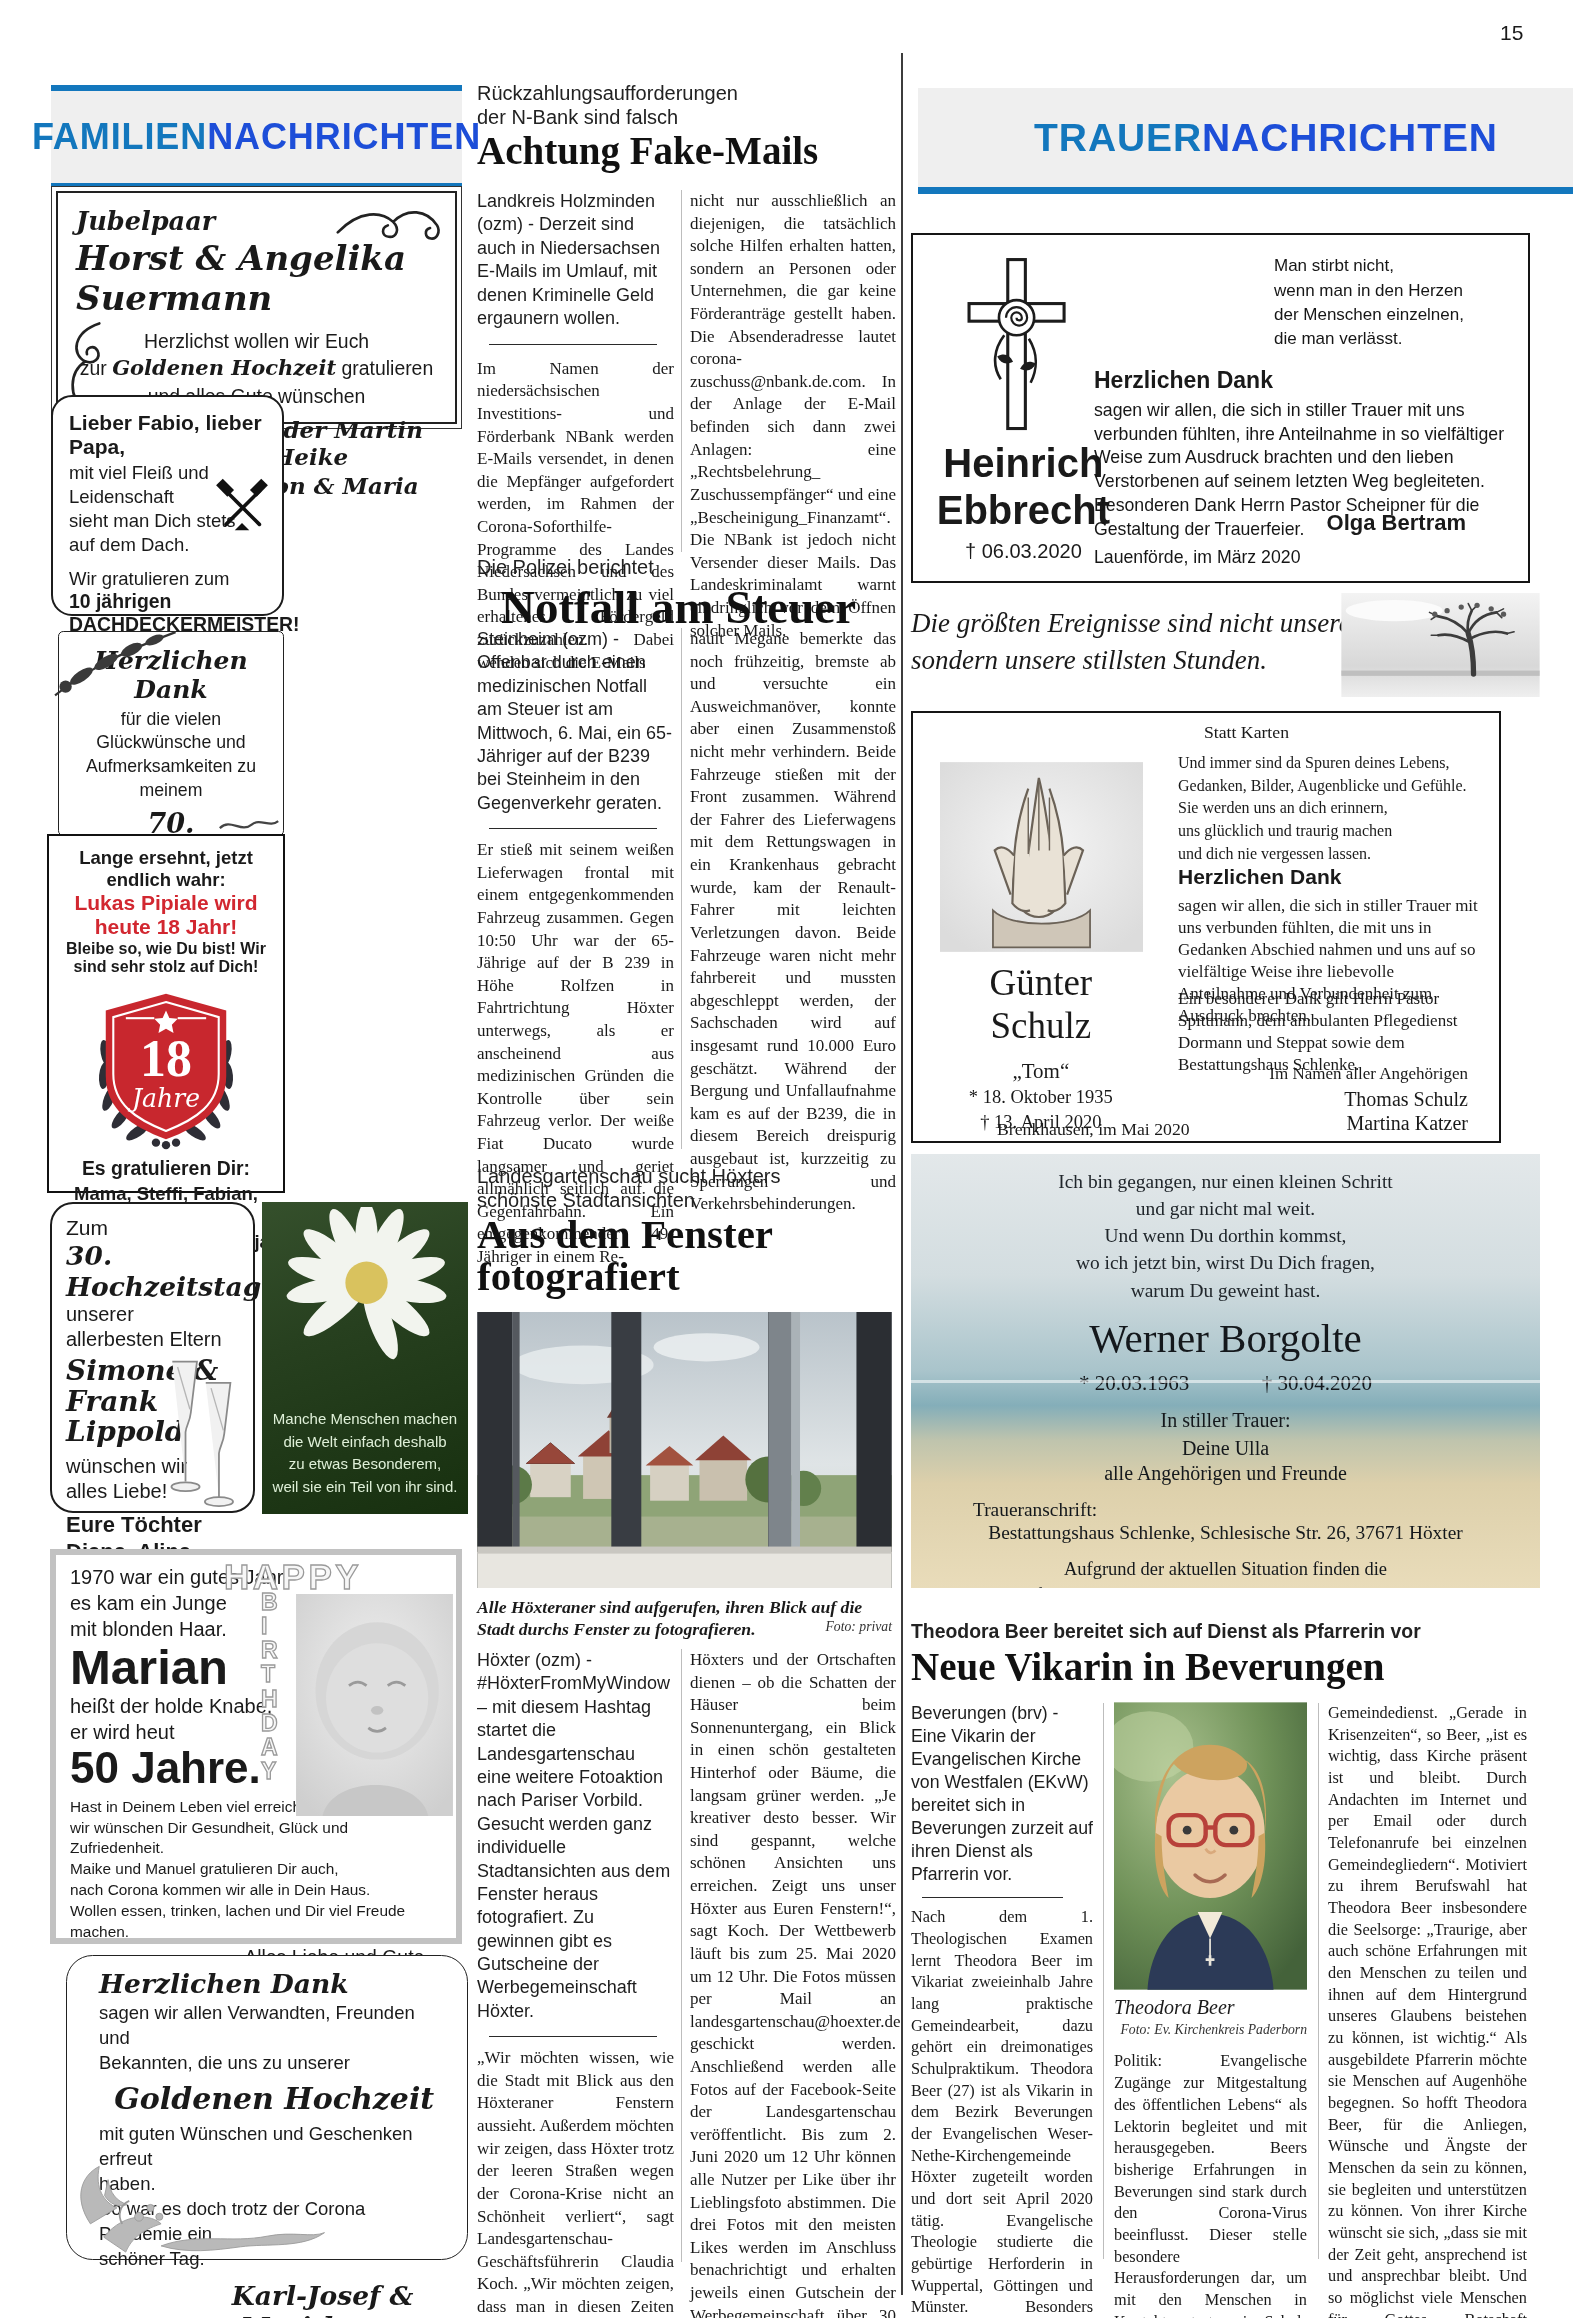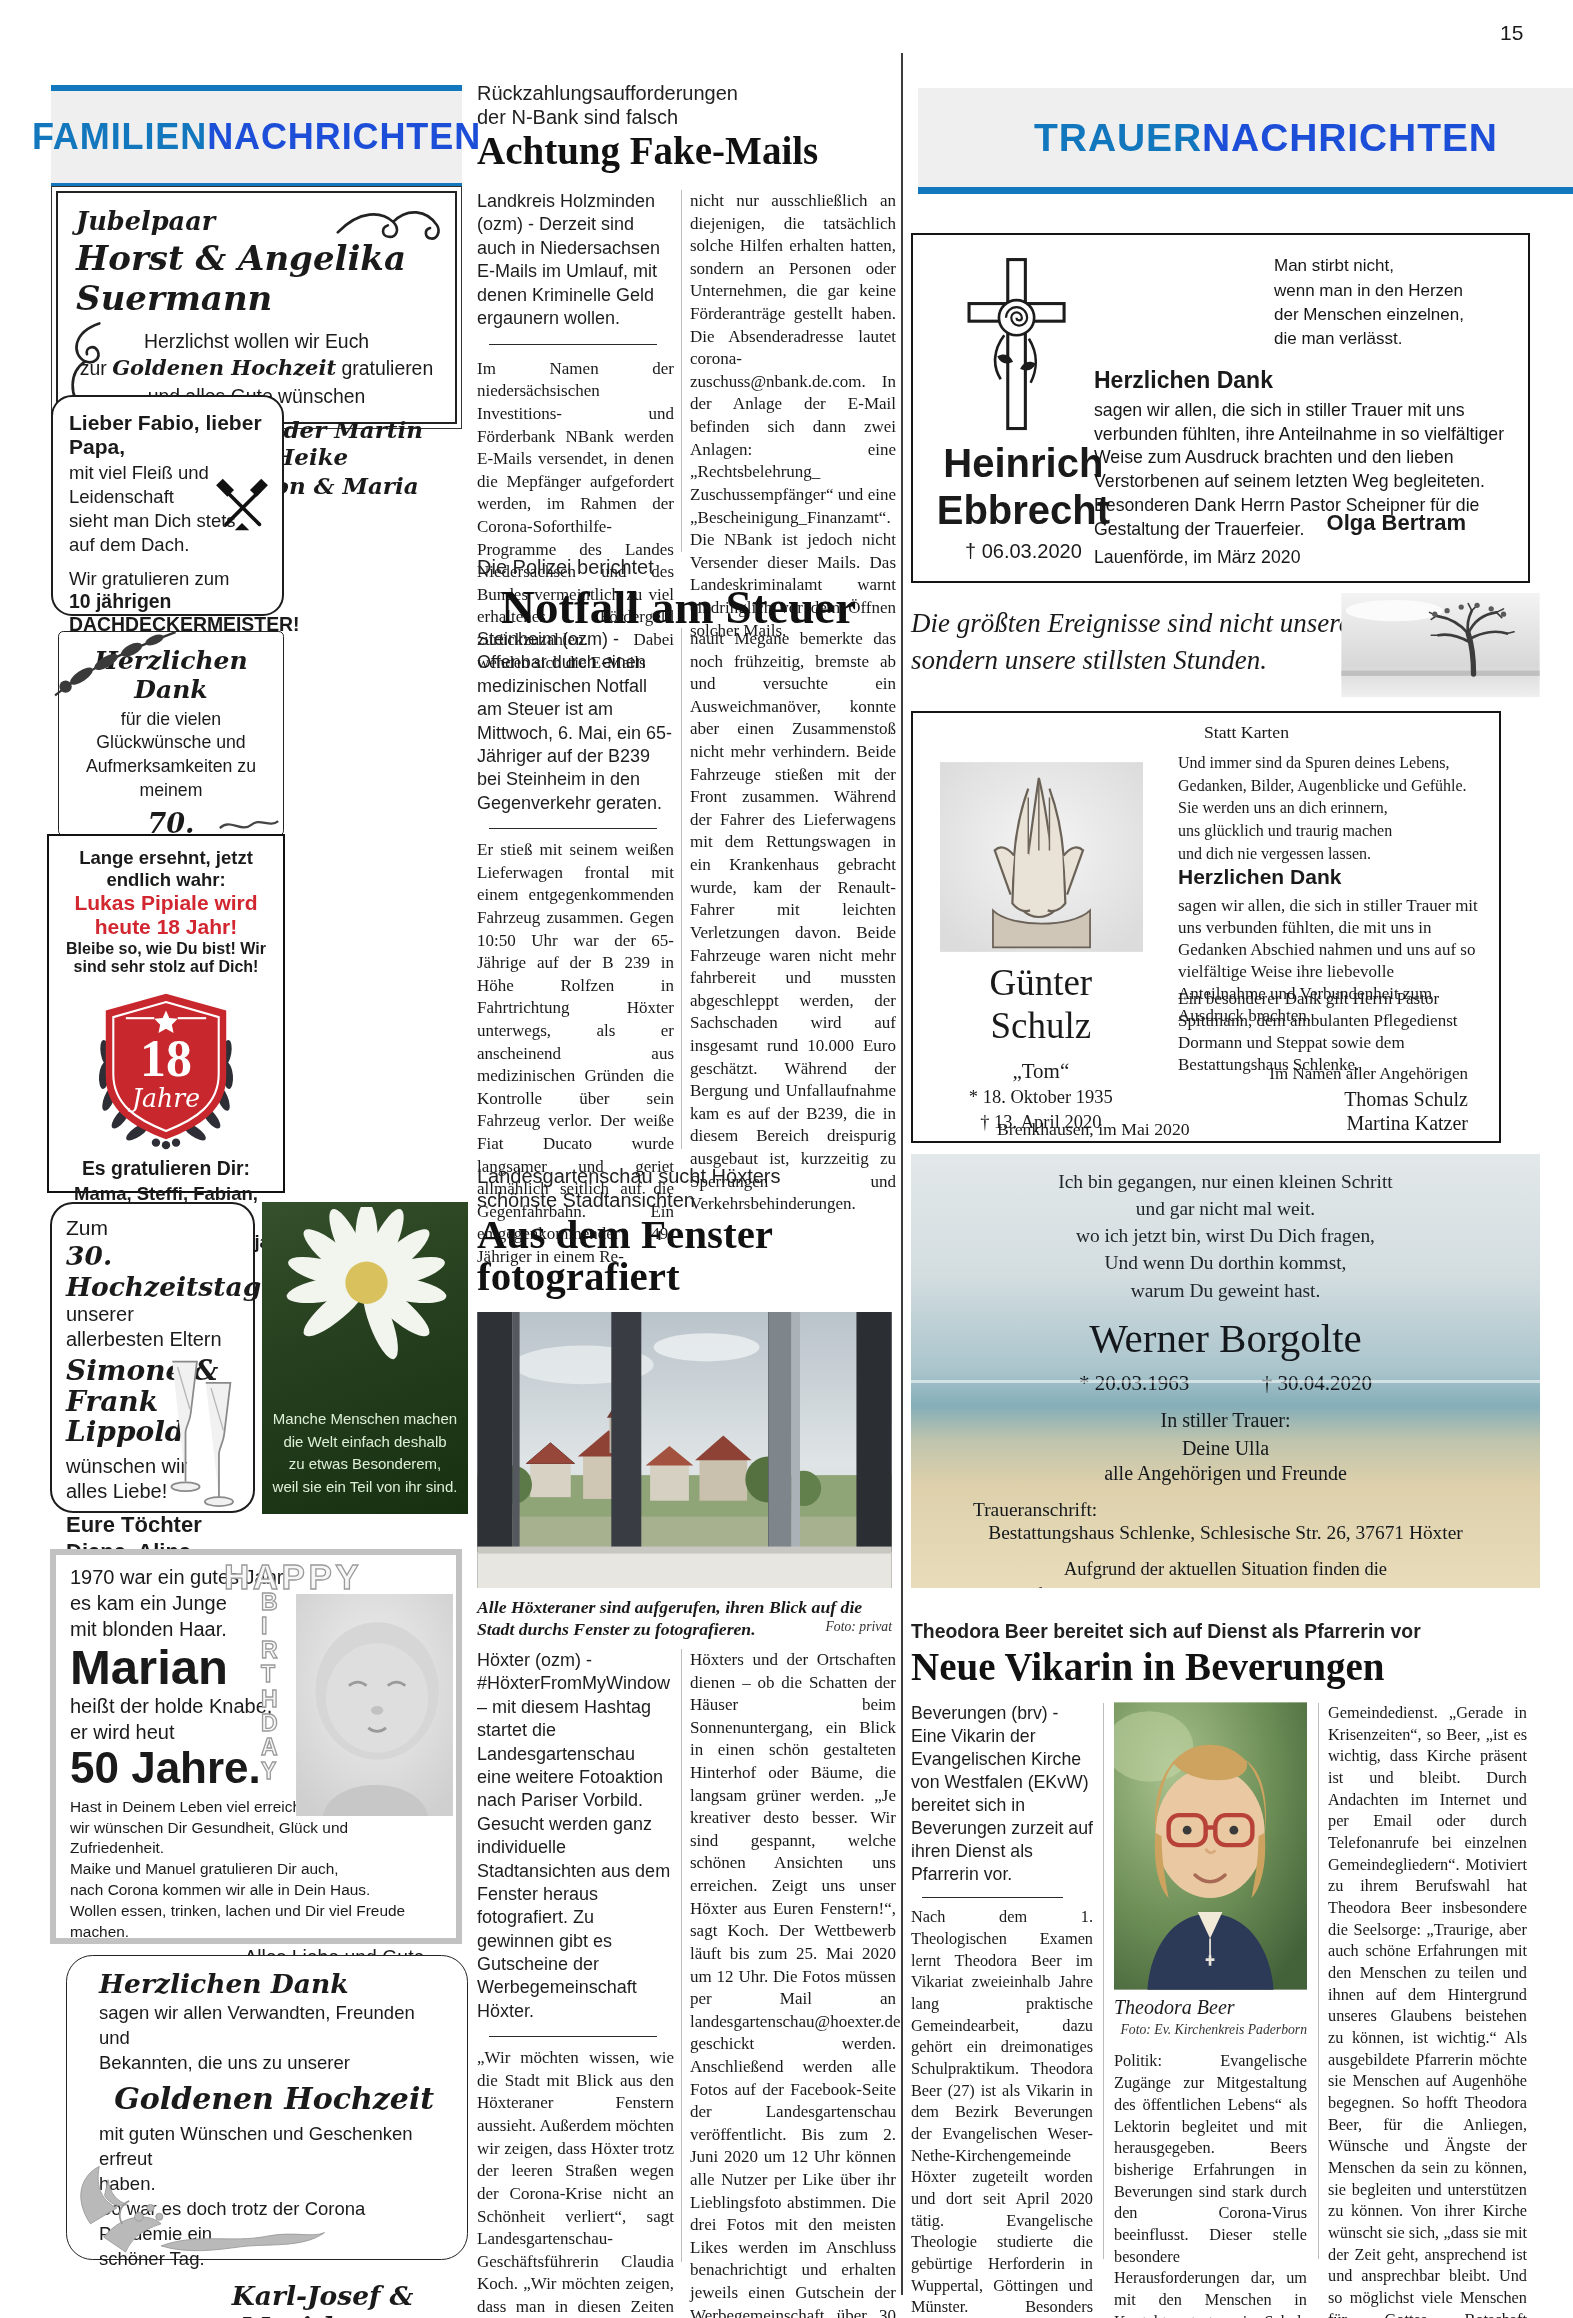--- a/index.html
+++ b/index.html
@@ -497,22 +497,22 @@
       <div style="font-size:20px;margin-top:1.8px;">Martina Katzer</div>
     </div>
     <div class="abs" style="left:84px;top:406px;font-size:17.7px;">Brenkhausen, im Mai 2020</div>
   </div>
 
   <div class="abs serif" style="left:911px;top:1154px;width:629px;height:434px;background:linear-gradient(180deg,#e3e8ea 0%,#d3dde0 28%,#a9c4cb 50%,#84aeb9 58%,#bfc4ad 66%,#ddd0ab 76%,#e9dcba 100%);overflow:hidden;">
     <div class="abs" style="left:0;top:52%;width:100%;height:3.5px;background:rgba(255,255,255,0.55);"></div>
     <div class="center" style="padding-top:14px;font-size:19.4px;line-height:1.4;color:#20262b;">
       <div>Ich bin gegangen, nur einen kleinen Schritt</div>
       <div>und gar nicht mal weit.</div>
+      <div>Und wenn Du dorthin kommst,</div>
       <div>wo ich jetzt bin, wirst Du Dich fragen,</div>
-      <div>Und wenn Du dorthin kommst,</div>
       <div>warum Du geweint hast.</div>
     </div>
     <div class="center" style="font-size:41px;margin-top:10.6px;color:#14181c;">Werner Borgolte</div>
     <div class="center" style="font-size:21px;margin-top:8.8px;color:#14181c;">
       <span>* 20.03.1963</span>
       <span style="display:inline-block;width:62px;"></span>
       <span>† 30.04.2020</span>
     </div>
     <div class="center" style="font-size:20px;margin-top:12.4px;color:#14181c;">In stiller Trauer:</div>
     <div class="center" style="font-size:20px;margin-top:5.3px;color:#14181c;">Deine Ulla</div>

